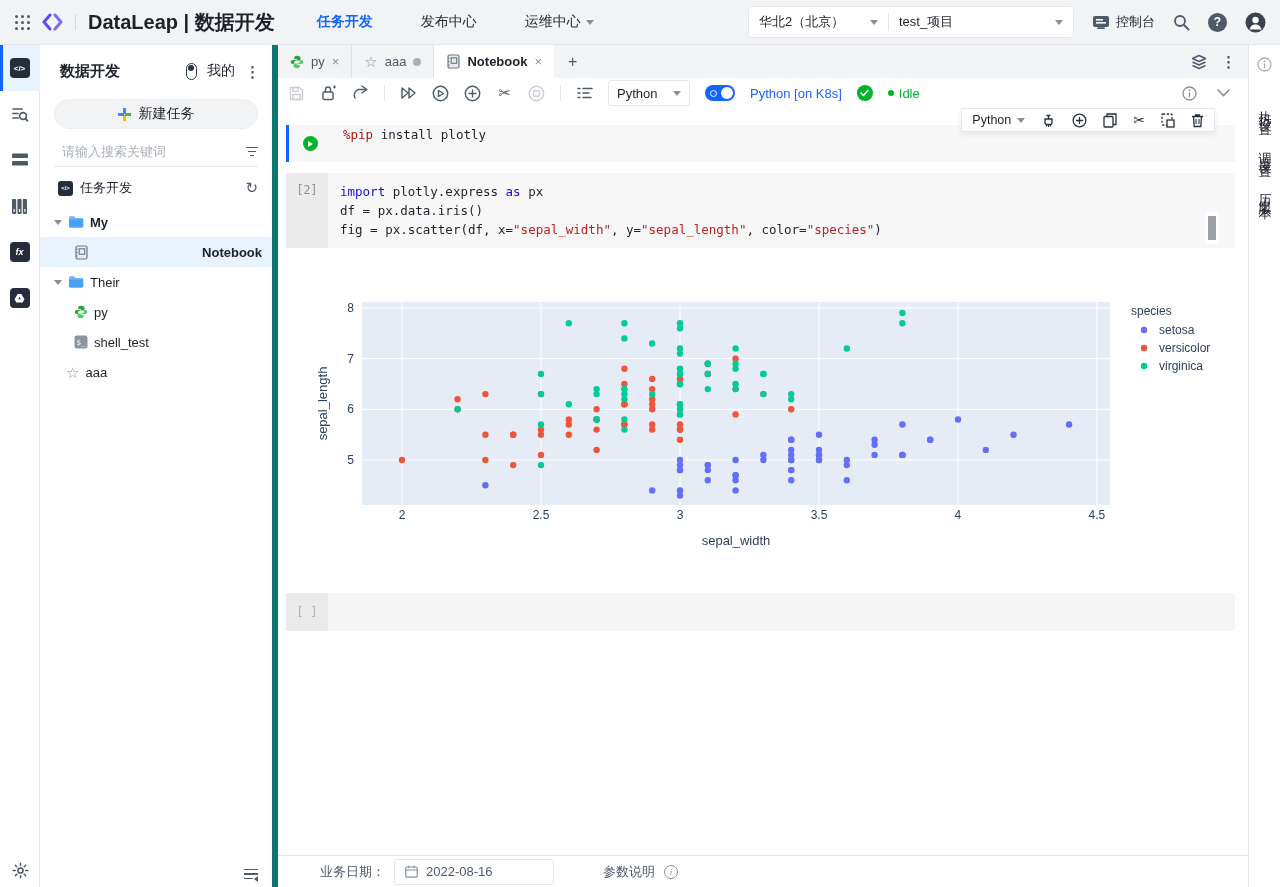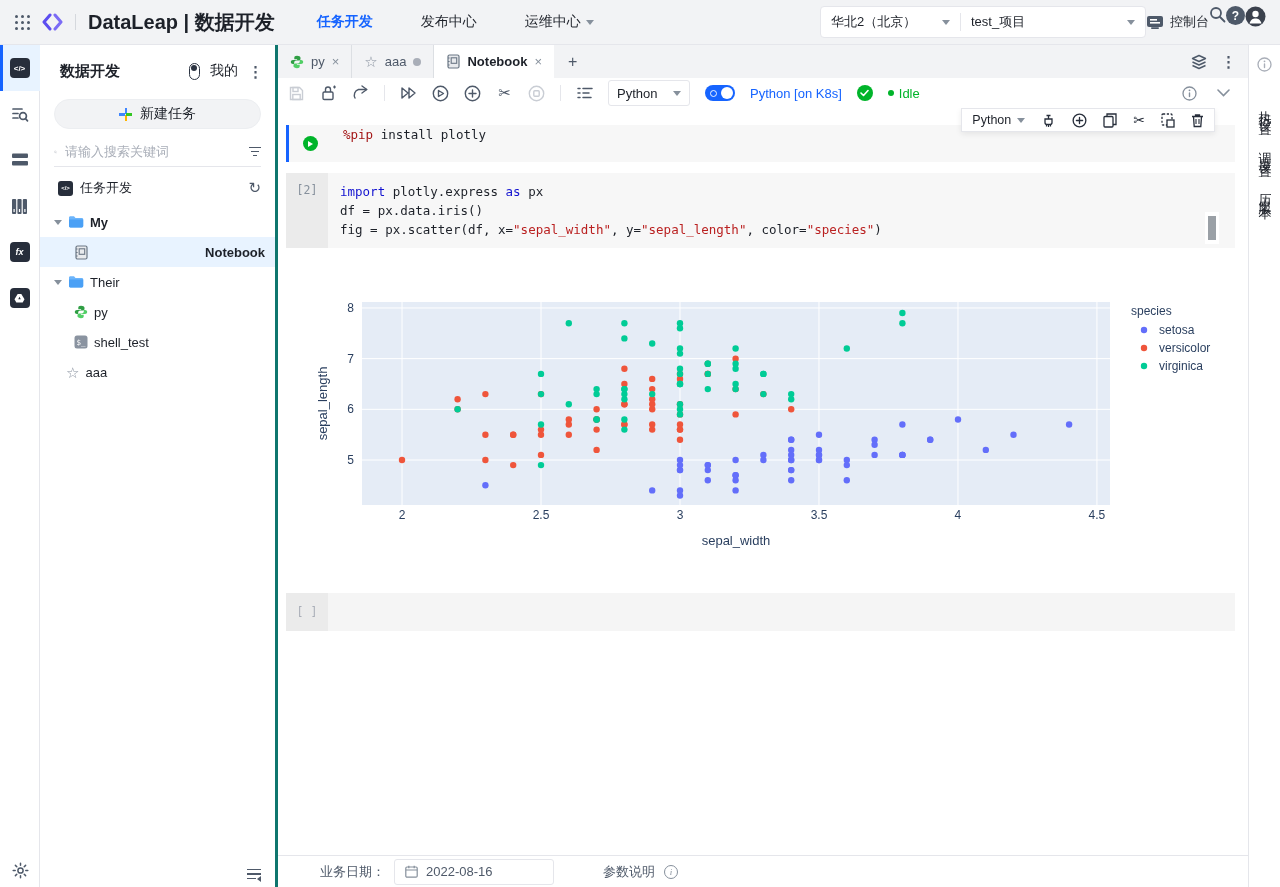--- a/index.html
+++ b/index.html
@@ -6,38 +6,38 @@
 html,body{width:1280px;height:887px;overflow:hidden;font-family:"Liberation Sans",sans-serif;color:#1d2129;background:#fff;font-size:13px}
 svg{display:block}
 
 .topbar{height:45px;background:#f2f3f5;border-bottom:1px solid #e5e6eb;display:flex;align-items:center;padding:0 14px}
 .tb-left{display:flex;align-items:center;gap:10px}
 .tb-title{font-size:20px;font-weight:bold;color:#1d2129;margin-left:2px}
 .tb-divider{width:1px;height:16px;background:#d5d8dd}
 .topnav{display:flex;align-items:center;gap:48px;margin-left:42px}
 .nav-item{font-size:14px;color:#1d2129;cursor:pointer;display:flex;align-items:center;gap:5px}
 .nav-item.active{color:#1664ff;font-weight:bold}
-.tb-right{margin-left:auto;display:flex;}
+.tb-right{margin-left:auto;display:flex;align-items:center;gap:18px}
 .sel-group{display:flex;align-items:center;background:#fff;border:1px solid #e5e6eb;border-radius:4px;height:32px}
 .sel{display:flex;align-items:center;justify-content:space-between;padding:0 10px;font-size:13px;cursor:pointer}
 .sel.region{width:140px;border-right:1px solid #e5e6eb}
 .sel.project{width:184px}
 .console{display:flex;align-items:center;gap:6px;font-size:13px;cursor:pointer}
 .caret{width:0;height:0;border-left:4px solid transparent;border-right:4px solid transparent;border-top:5px solid #86909c}
 .circle-ic{width:19px;height:19px;border-radius:50%;background:#4e5969;color:#fff;display:flex;align-items:center;justify-content:center;font-size:12px;font-weight:bold;cursor:pointer}
 
 .main{display:flex;height:842px}
 .rail{width:40px;border-right:1px solid #e5e6eb;display:flex;flex-direction:column;align-items:center;background:#fff;position:relative}
 .rail-item{width:40px;height:46px;display:flex;align-items:center;justify-content:center;position:relative;cursor:pointer}
 .rail-item.active{background:#e8f3ff}
 .rail-item.active::before{content:"";position:absolute;left:0;top:0;width:3px;height:100%;background:#1664ff}
 .dark-sq{width:20px;height:20px;background:#272e3b;border-radius:4px;color:#fff;display:flex;align-items:center;justify-content:center;font-size:8px;font-weight:bold}
 .rail-bottom{position:absolute;bottom:8px;left:0;width:40px;display:flex;justify-content:center}
 
-.sidebar{width:238px;border-right:3px solid #0f766e;background:#fff;position:relative;font-size:13px}
+.sidebar{width:238px;border-right:6px solid #0f766e;background:#fff;position:relative;font-size:13px}
 .sb-head{height:36px;display:flex;align-items:center;padding:0 12px 0 20px;margin-top:8px}
 .sb-title{font-size:15px;font-weight:bold}
 .sb-head-right{margin-left:auto;display:flex;align-items:center;gap:10px}
 .vtoggle{width:11px;height:17px;border:1.5px solid #2c3442;border-radius:6px;position:relative}
 .vtoggle::after{content:"";position:absolute;top:1px;left:1px;width:6px;height:6px;border-radius:50%;background:#2c3442}
 .kebab{color:#4e5969;font-size:15px;font-weight:bold;letter-spacing:0;line-height:1;cursor:pointer}
 .newtask{margin:10px 14px 0 14px;height:30px;border-radius:16px;background:#f2f3f5;border:1px solid #eceef1;display:flex;align-items:center;justify-content:center;gap:8px;font-size:14px;cursor:pointer}
 .plus-multi{position:relative;width:13px;height:13px}
 .plus-multi i{position:absolute;display:block}
 .plus-multi .v1{left:5.5px;top:0;width:2.5px;height:6px;background:#4086ff}

